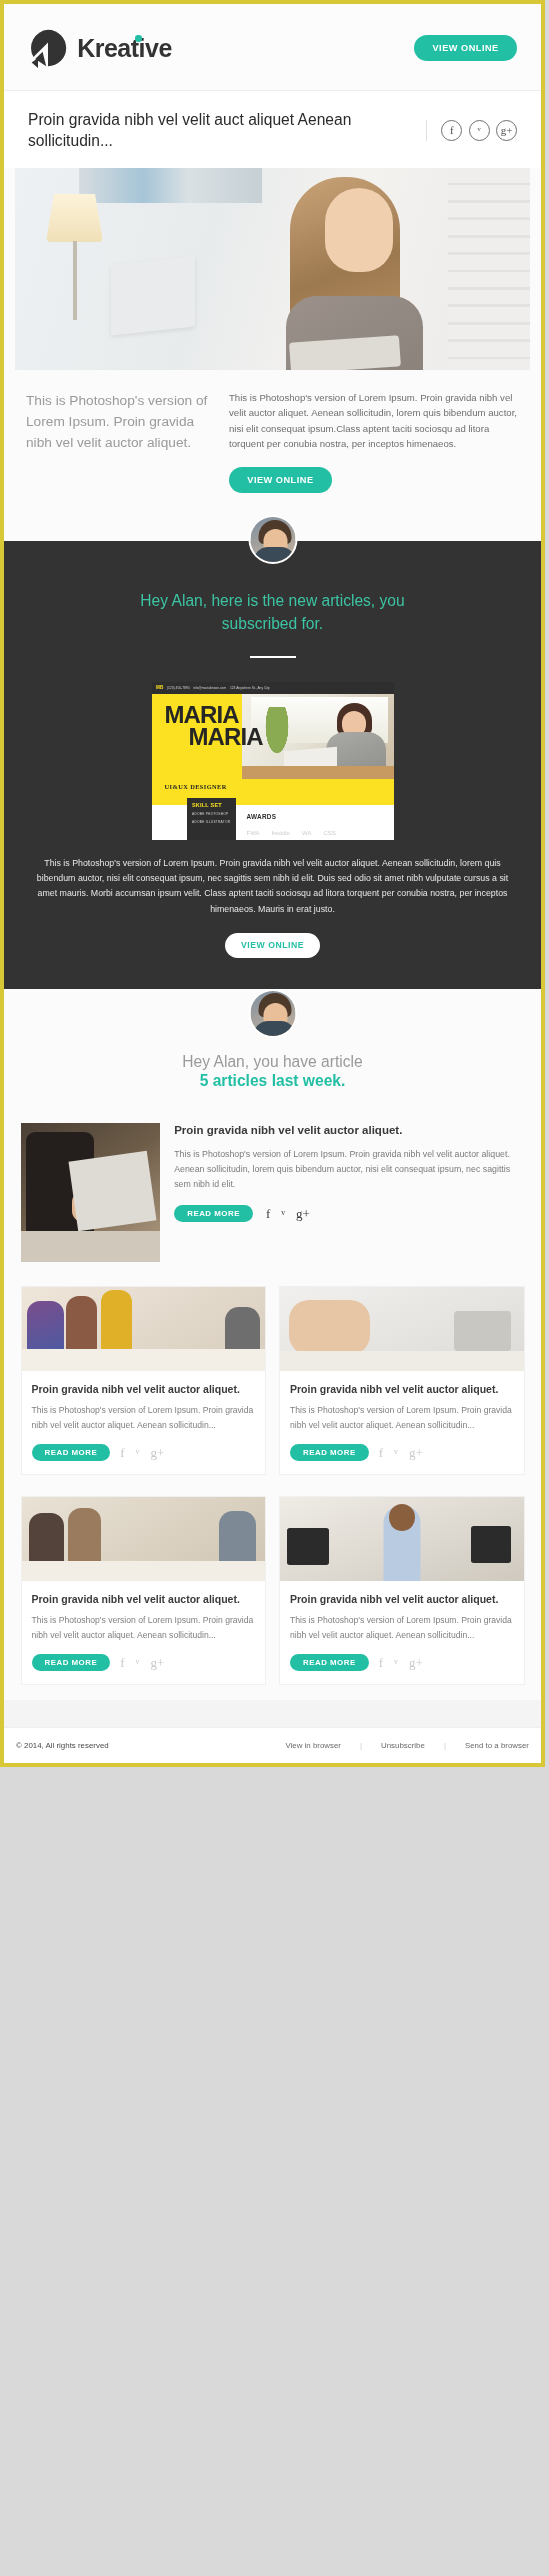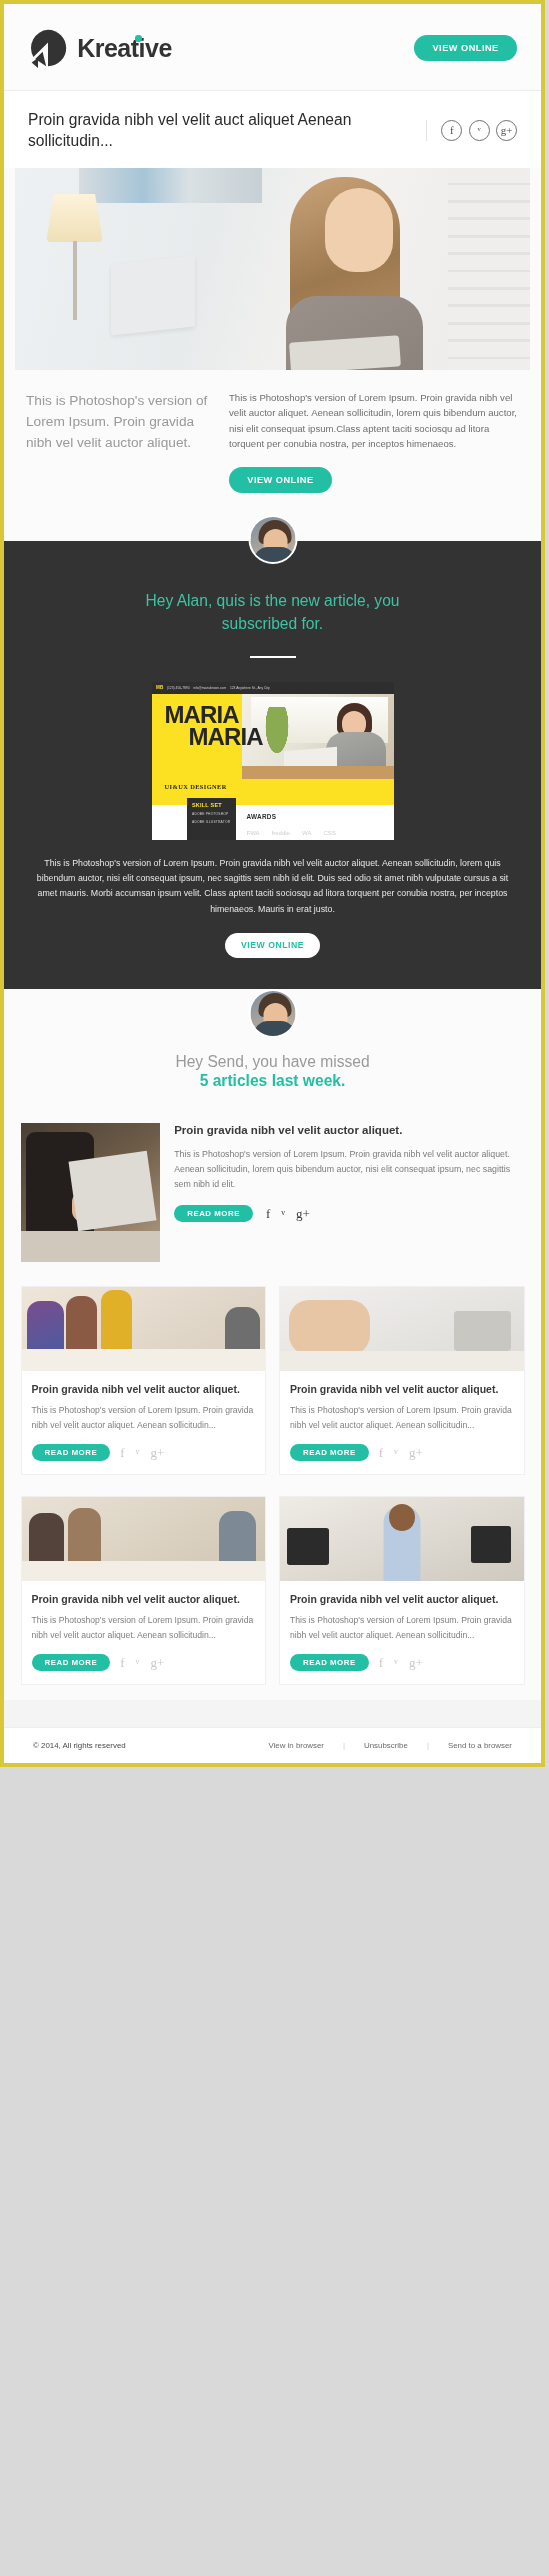--- a/index.html
+++ b/index.html
@@ -297,21 +297,21 @@
   .ph-office { background: linear-gradient(160deg,#efece6,#cfc9bf); }
   .ph-office .mon1 { position:absolute; left:7.3px; top:31px; width:42px; height:37px; background:#2b2b2b; border-radius:2.7px; }
   .ph-office .mon2 { position:absolute; right:13px; top:29px; width:40px; height:37px; background:#2b2b2b; border-radius:2.7px; }
   .ph-office .ph { position:absolute; left:50%; transform:translateX(-50%); top:9.2px; width:37px; height:75px; background:#b9cbe0; border-radius:16.5px 16.5px 0 0; }
   .ph-office .fh { position:absolute; left:50%; transform:translateX(-50%); top:7.3px; width:26px; height:27.5px; background:#8a5f3e; border-radius:13px; }
 
   
   .footer-gap { height: 27.5px; background: #f4f4f4; }
   .footer {
     background: #ffffff;
-    padding: 13px 29px;
+    padding: 13px 12px;
     display: flex;
     align-items: center;
     justify-content: space-between;
     border-top: 0.9px solid #eeeeee;
   }
   .footer .copy { font-size: 7.9px; color: #4a4a4a; }
   .footer .links { display: flex; align-items: center; gap: 19px; font-size: 7.9px; color: #6a6a6a; }
   .footer .links span.sep { color: #cfcfcf; }
   .footer .links a { color: #6a6a6a; text-decoration: none; cursor: pointer; }
 </style>
@@ -371,21 +371,21 @@
 
   <div class="avatar-band">
     <div class="avatar">
       <div class="ah"></div>
         <div class="af"></div>
         <div class="ab"></div>
     </div>
   </div>
 
   <div class="dark">
-    <h2>Hey Alan, quis is the new article, you subscribed for.</h2>
+    <h2>Hey Alan, here is the new articles, you subscribed for.</h2>
     <div class="rule"></div>
 
     <div class="resume">
       <div class="topbar">
         <span class="mb">MB</span>
         <span class="ti">(123) 456-7890</span>
         <span class="ti">info@mariabrown.com</span>
         <span class="ti">123 Anywhere St., Any City</span>
       </div>
       <div class="photo">
@@ -422,21 +422,21 @@
   </div>
 
   <div class="missed-band">
     <div class="avatar">
       <div class="ah"></div>
         <div class="af"></div>
         <div class="ab"></div>
     </div>
   </div>
   <div class="missed">
-    <div class="l1">Hey Send, you have missed</div>
+    <div class="l1">Hey Alan, you have article</div>
     <div class="l2">5 articles last week.</div>
   </div>
 
   <div class="featured">
     <div class="thumb">
       <div class="arm"></div>
         <div class="hand"></div>
         <div class="tab"></div>
         <div class="tbl"></div>
     </div>

